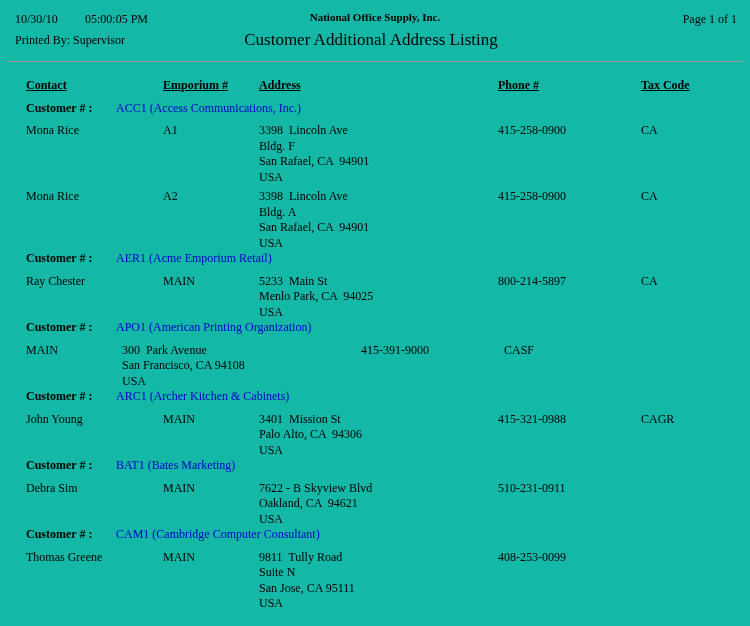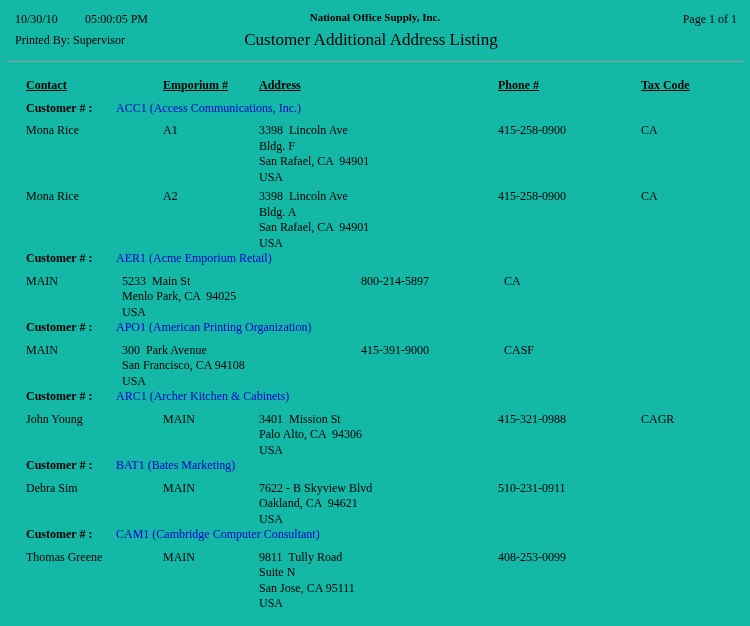--- a/index.html
+++ b/index.html
@@ -98,20 +98,21 @@
     <span class="cell c5">CA</span>
   </div>
           </div>
   </div>
         <div class="group">
     <div class="customer-line">
       <span class="customer-label">Customer # :</span><span class="customer-value">AER1 (Acme Emporium Retail)</span>
     </div>
     <div class="rows">
             <div class="row">
+    <span class="cell c1">Ray Chester</span>
     <span class="cell c2">MAIN</span>
     <span class="cell c3 address-cell">5233  Main St
 Menlo Park, CA  94025
 USA</span>
     <span class="cell c4">800-214-5897</span>
     <span class="cell c5">CA</span>
   </div>
           </div>
   </div>
         <div class="group">

